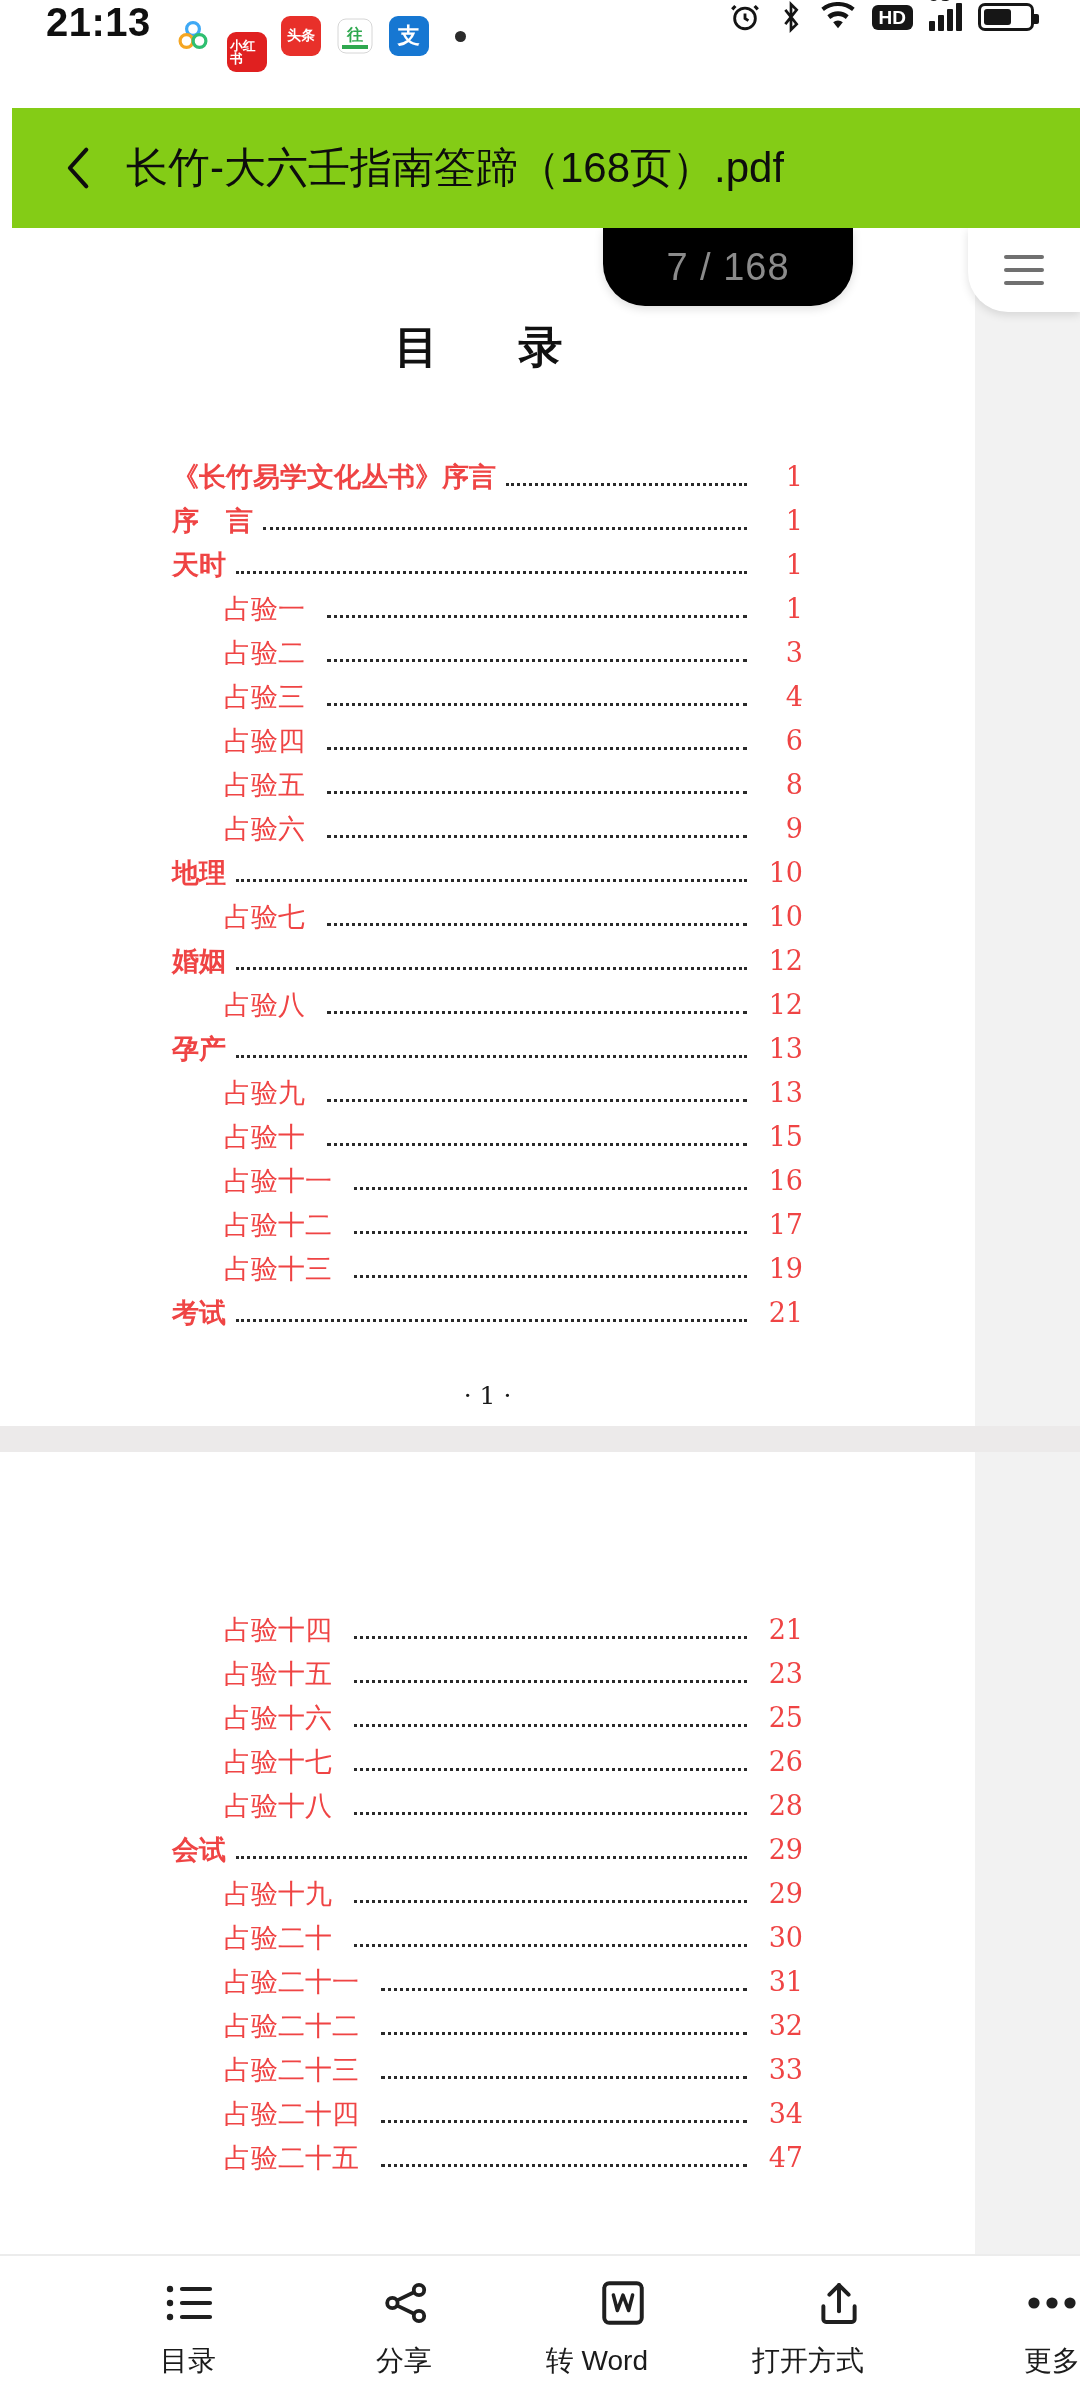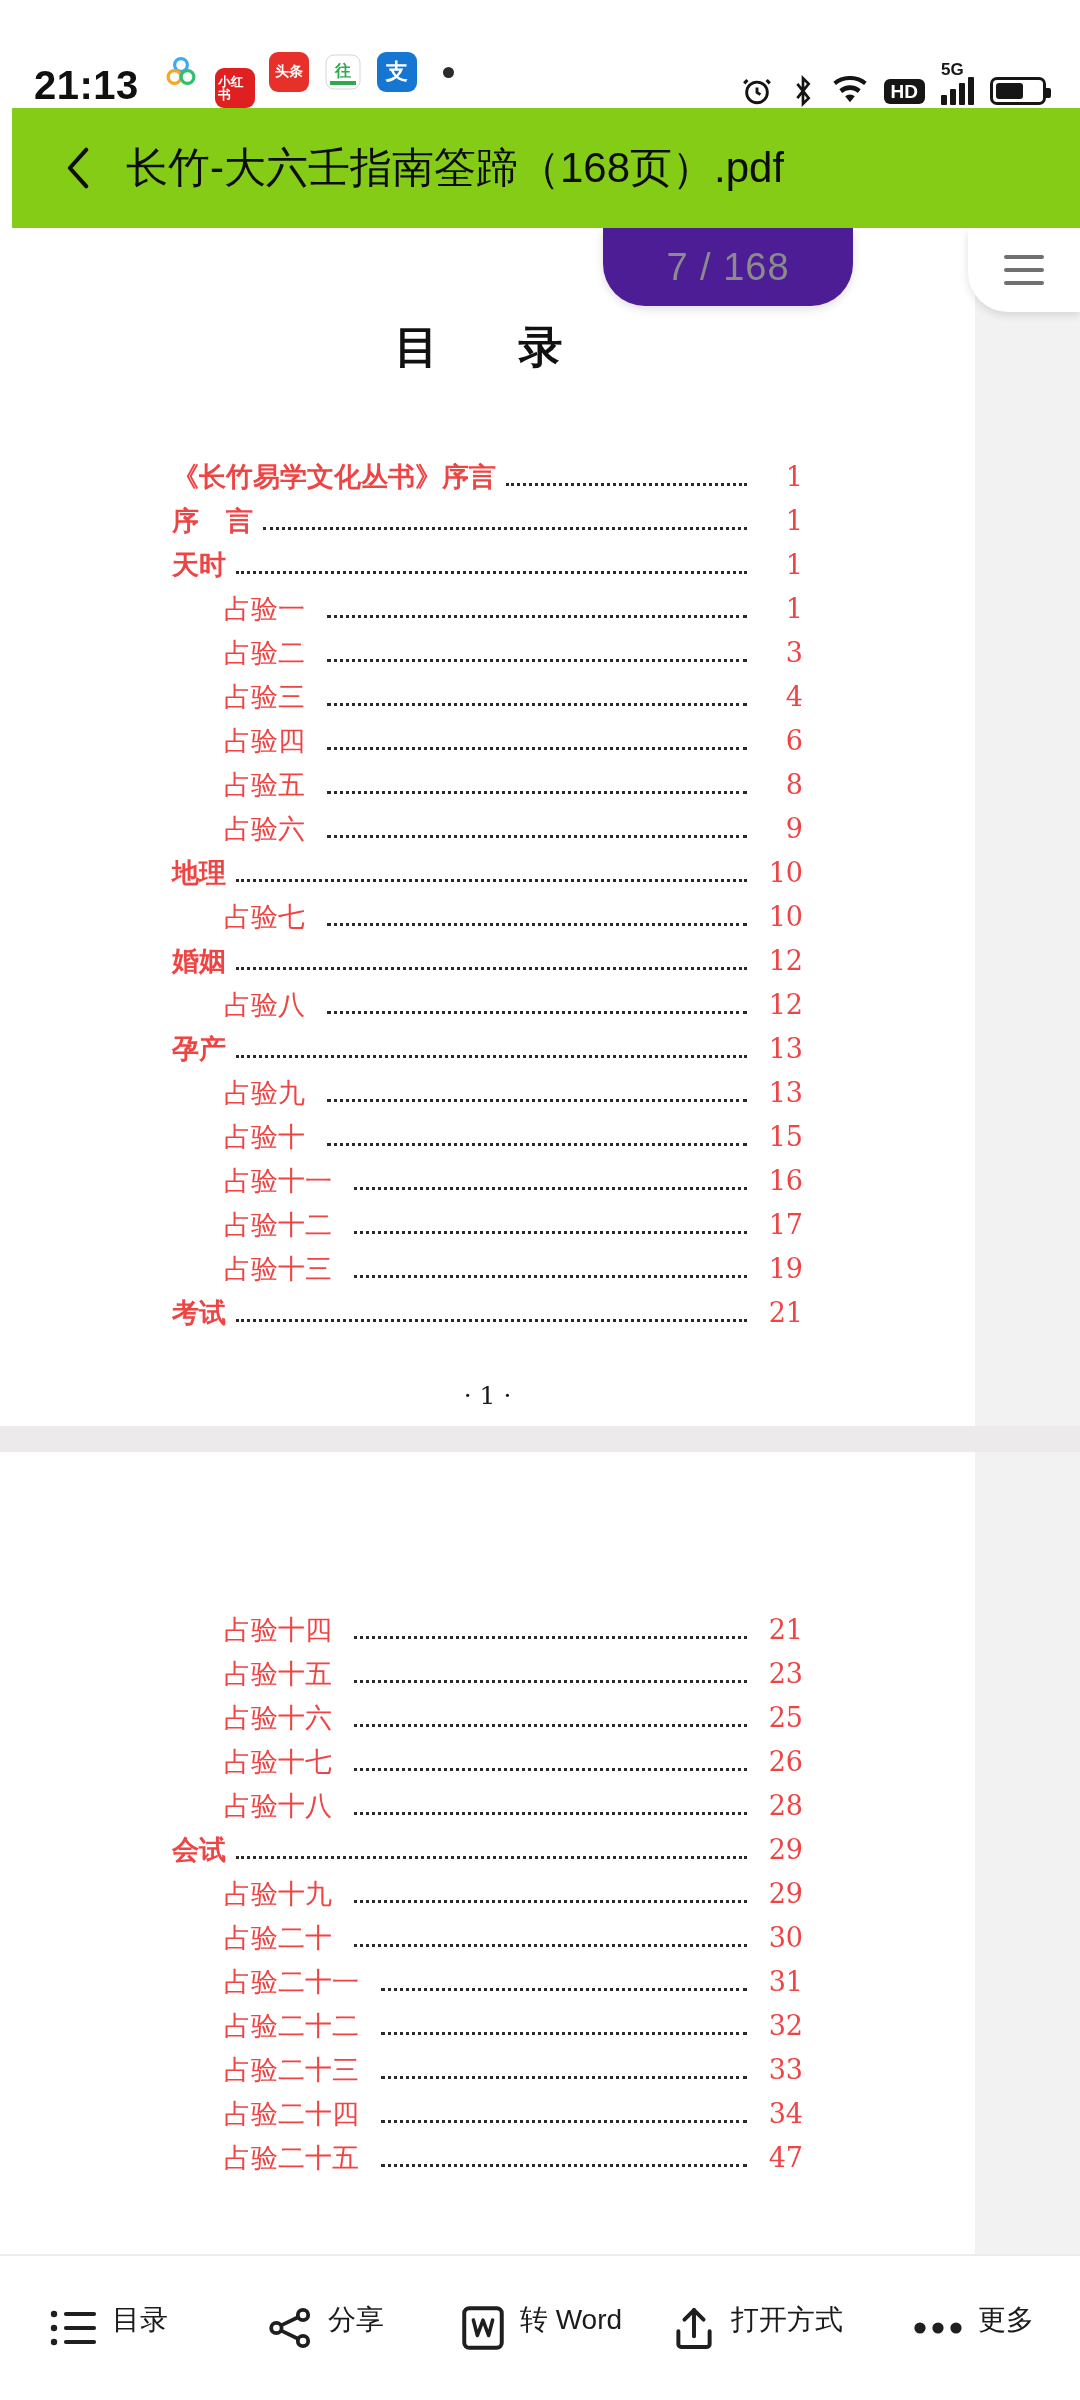--- a/index.html
+++ b/index.html
@@ -17,22 +17,22 @@
     background: #ffffff;
   }
 
   
   .statusbar {
     position: absolute;
     top: 0; left: 0;
     width: 1080px;
     height: 108px;
     display: flex;
-    align-items: flex-end;
-    padding: 0 34px;
+    align-items: flex-start;
+    padding: 0 46px;
     background: #ffffff;
   }
   .status-time {
     font-size: 40px;
     font-weight: 600;
     color: #101010;
     letter-spacing: 0.5px;
     margin-right: 22px;
     font-family: "Liberation Sans", sans-serif;
   }
@@ -184,21 +184,21 @@
   }
 
   .toc-list2 { margin-top: 160px; padding: 0 172px; }
 
   
   .page-indicator {
     position: absolute;
     top: 0px; left: 728px;
     transform: translateX(-50%);
     width: 250px; height: 78px;
-    background: #4c1d95;
+    background: #000000;
     border-radius: 0 0 42px 42px;
     box-shadow: 0 3px 10px rgba(0,0,0,0.13);
     display: flex; align-items: center; justify-content: center;
     font-size: 38px; color: #8b8b8b;
     letter-spacing: 1px;
   }
   .menu-pill {
     position: absolute;
     top: 0; right: 0;
     width: 112px; height: 84px;
@@ -216,22 +216,22 @@
     bottom: 0; left: 0;
     width: 1080px; height: 146px;
     background: #ffffff;
     border-top: 2px solid #ececec;
     display: flex;
     align-items: center;
   }
   .tb-item {
     flex: 1;
     display: flex;
-    flex-direction: row;
-    align-items: flex-start;
+    flex-direction: column;
+    align-items: flex-end;
     justify-content: center;
     gap: 12px;
     cursor: pointer;
   }
   .tb-icon { height: 54px; display: flex; align-items: center; justify-content: center; color: #1f1f1f; }
   .tb-label { font-size: 28px; color: #1b1b1b; font-family: "Liberation Sans", "DejaVu Sans", sans-serif; }
 </style>
 </head>
 <body>
 

